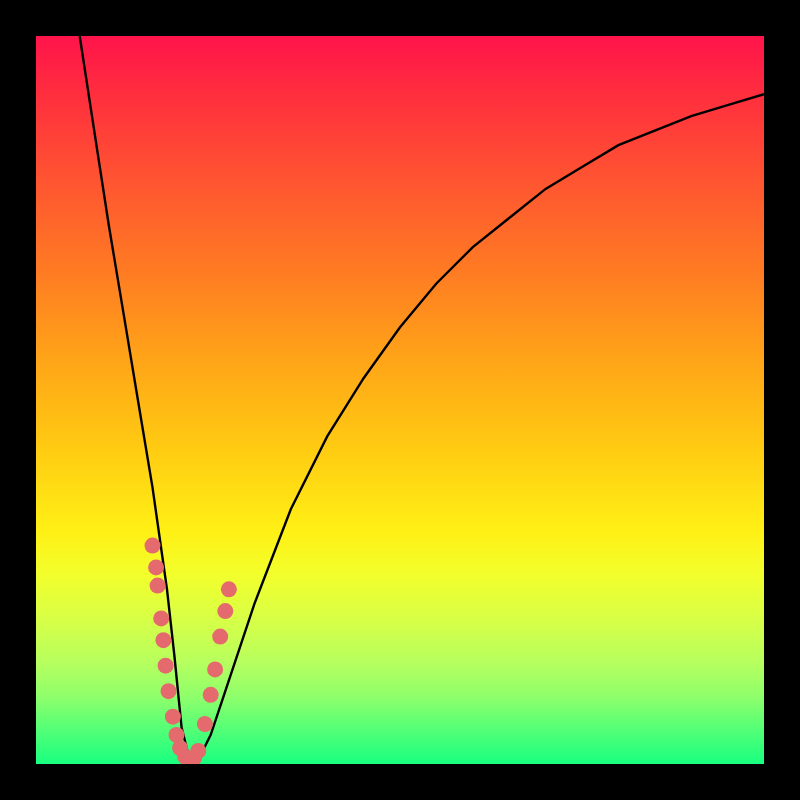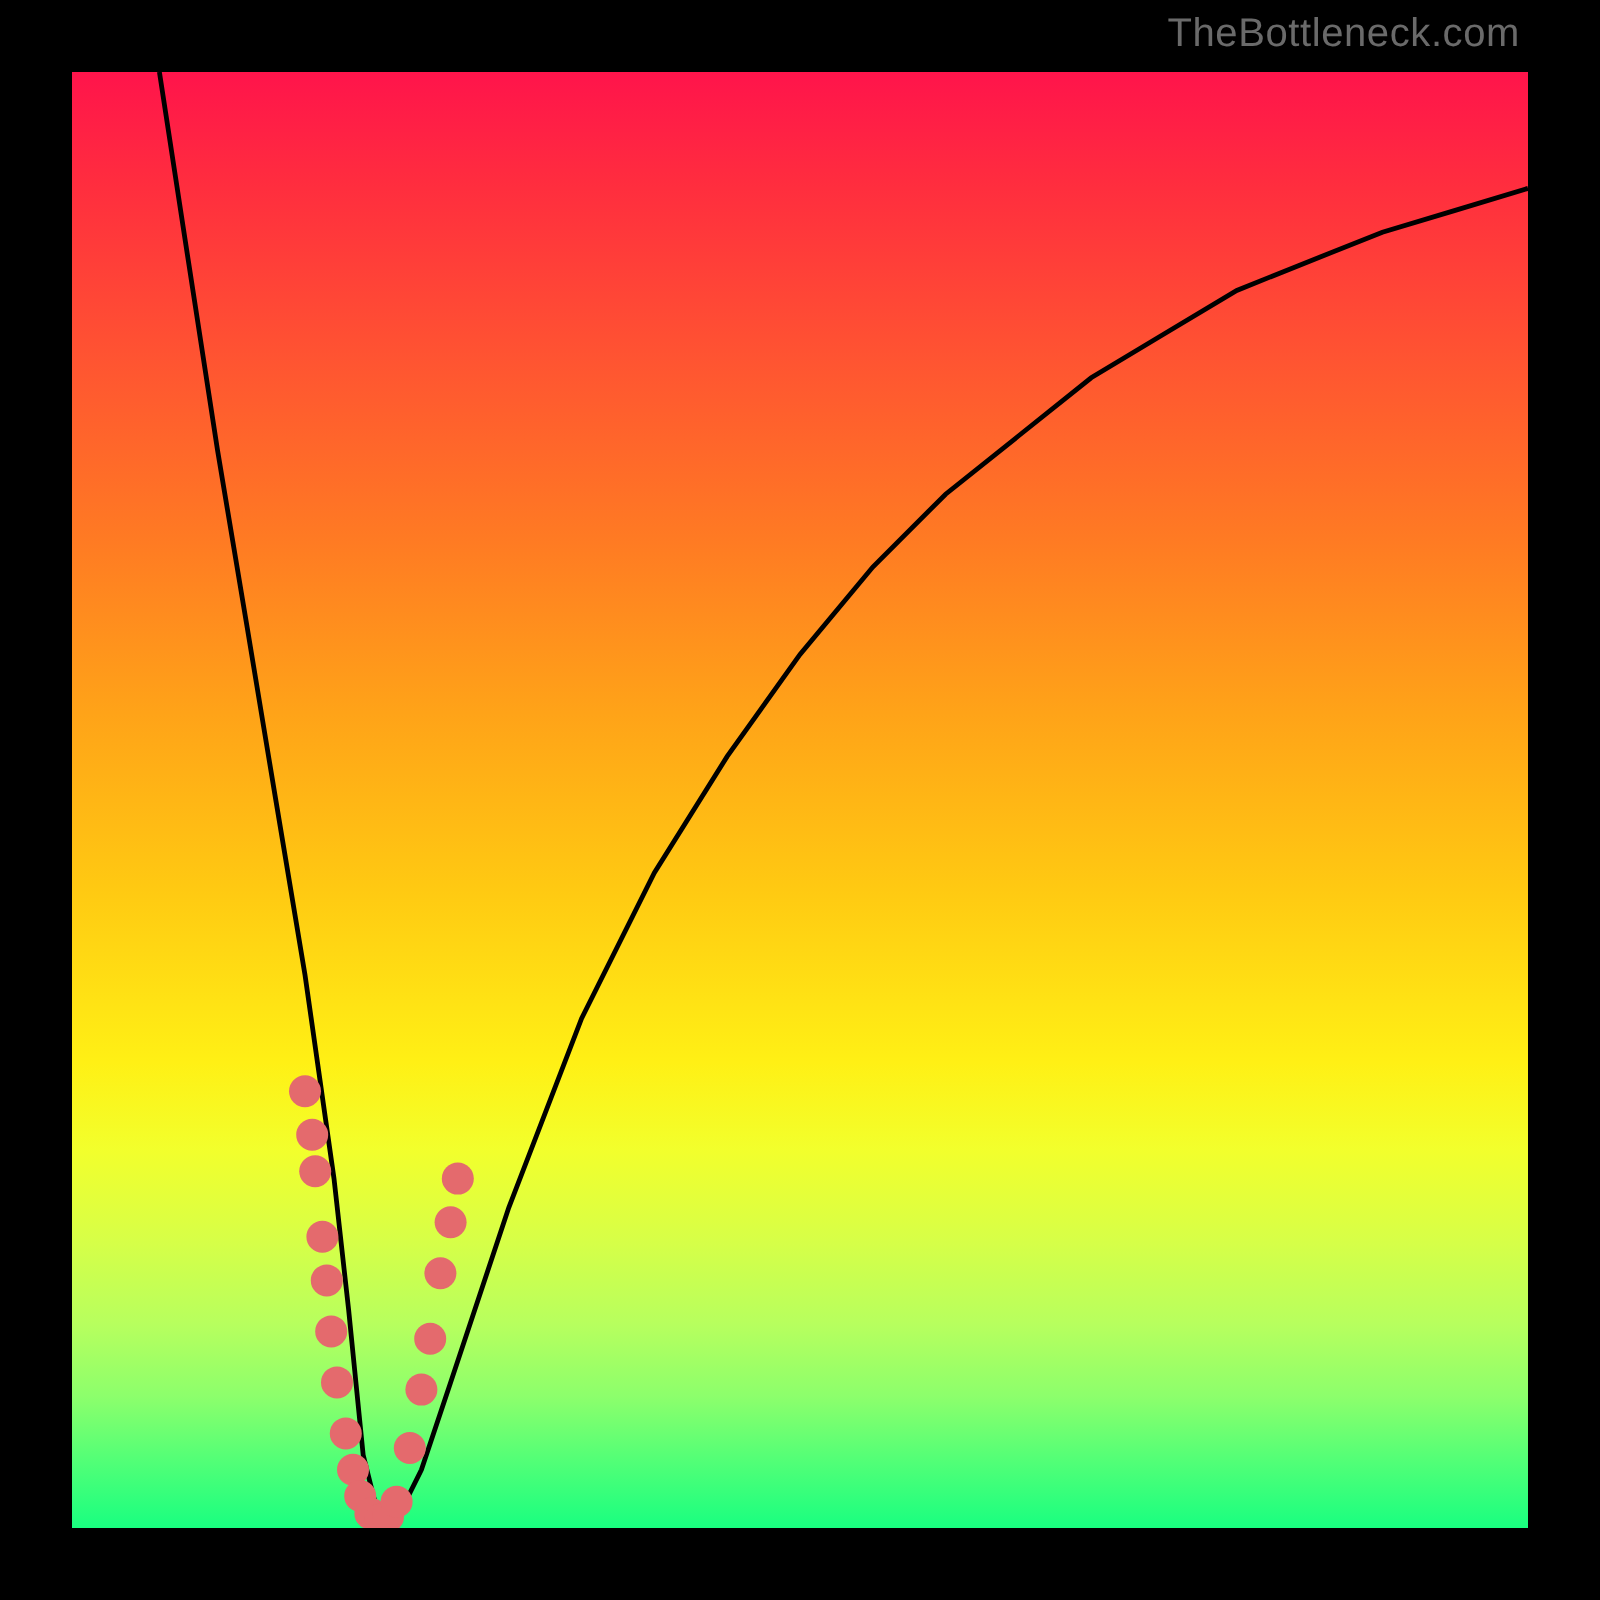--- a/index.html
+++ b/index.html
@@ -83,14 +83,13 @@
           <circle cx="162.3" cy="714.9" r="8" fill="#e46a6d"></circle>
           <circle cx="168.9" cy="688.0" r="8" fill="#e46a6d"></circle>
           <circle cx="174.7" cy="658.8" r="8" fill="#e46a6d"></circle>
           <circle cx="179.1" cy="633.4" r="8" fill="#e46a6d"></circle>
           <circle cx="184.2" cy="600.6" r="8" fill="#e46a6d"></circle>
           <circle cx="189.3" cy="575.1" r="8" fill="#e46a6d"></circle>
           <circle cx="192.9" cy="553.3" r="8" fill="#e46a6d"></circle>
         </g>
     </svg>
   </div>
-  <div class="watermark">TheBottleneck.com</div>
 </div>
 
 </body></html>

